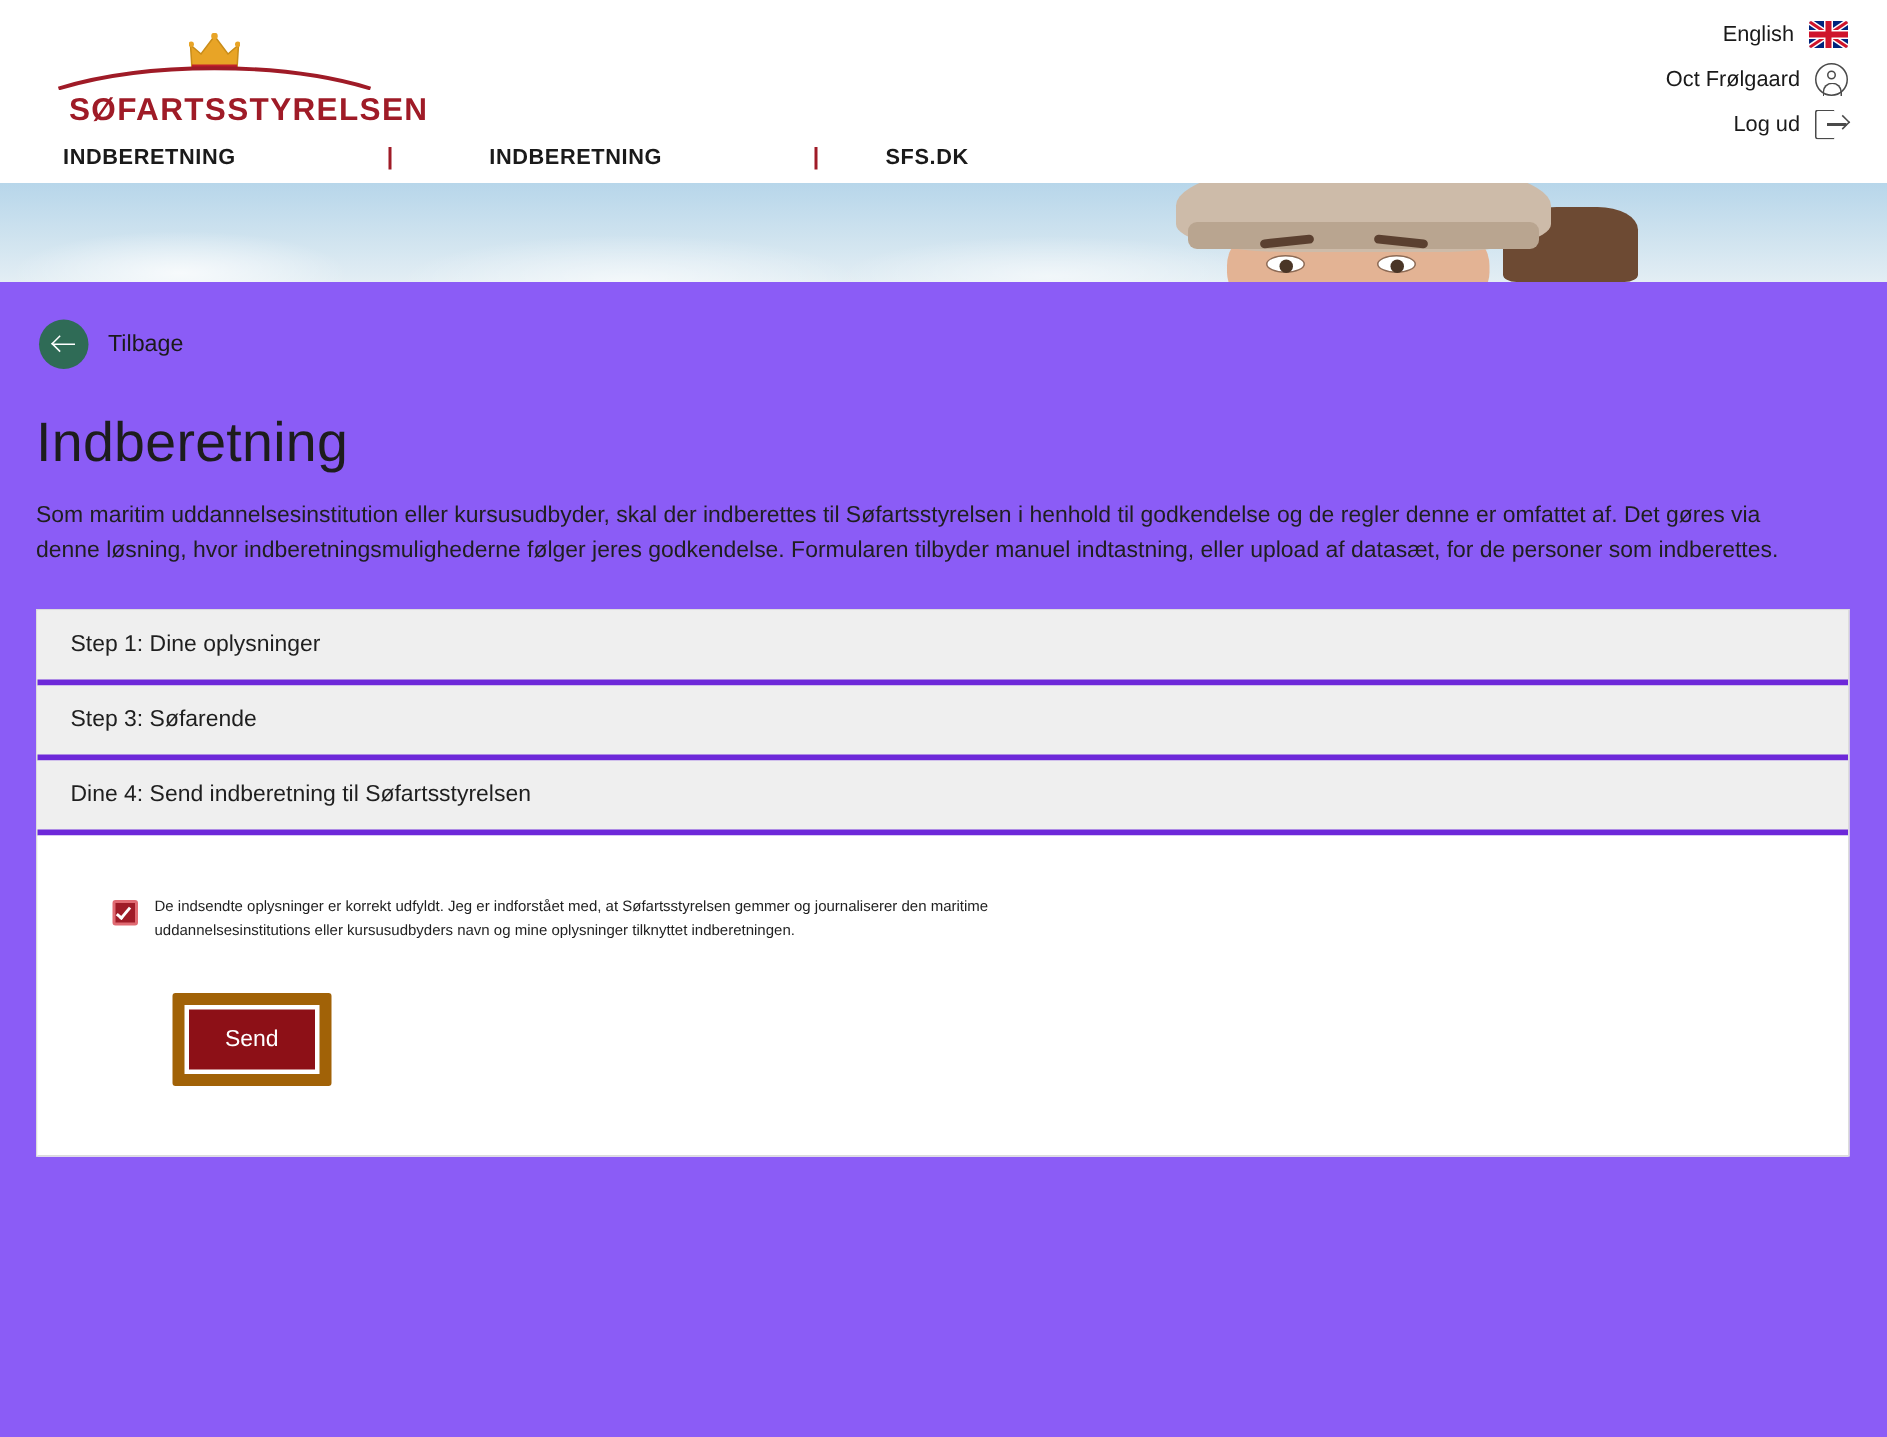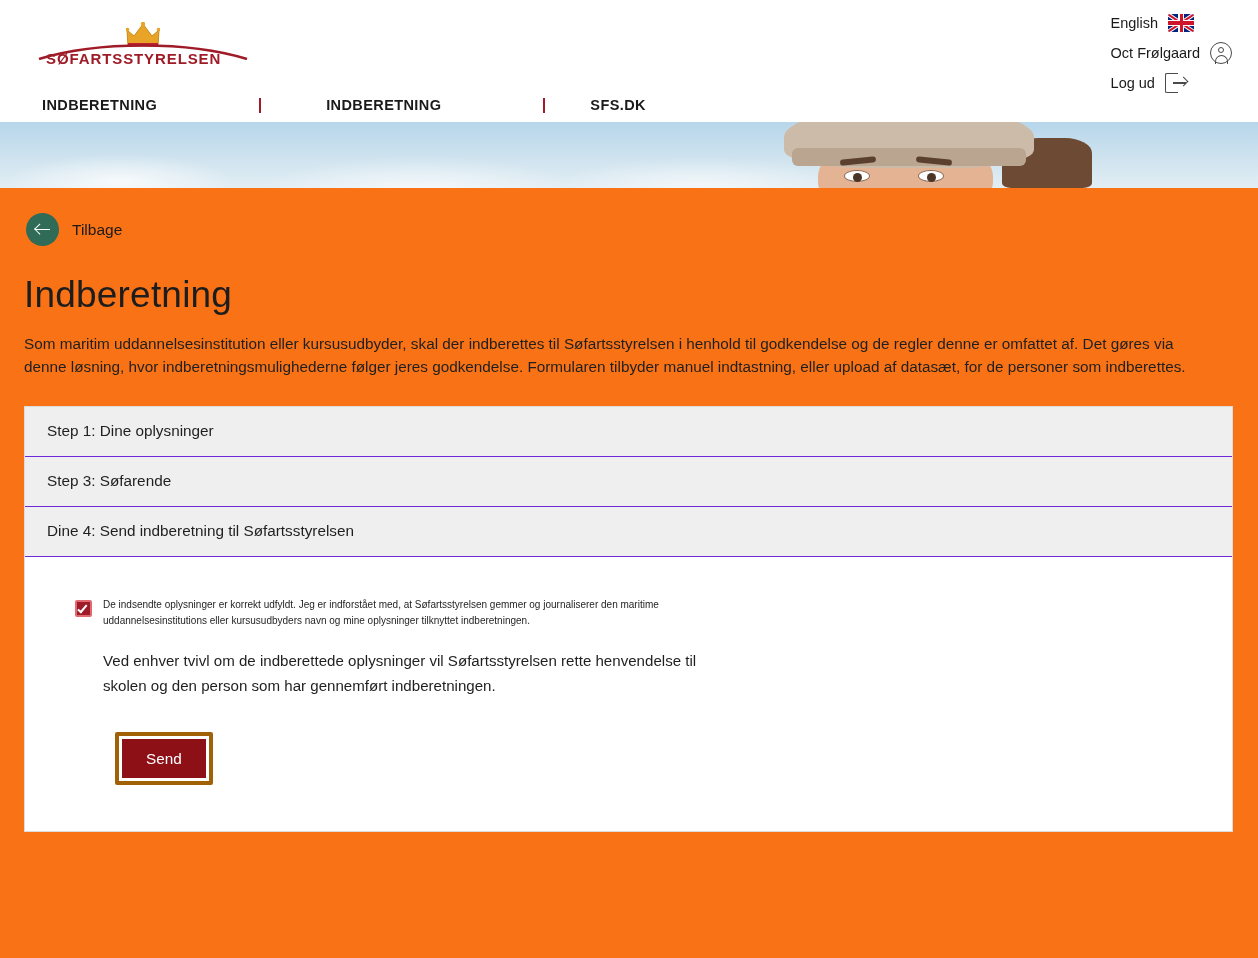--- a/index.html
+++ b/index.html
@@ -42,39 +42,40 @@
   .logo-swoosh {
     position: absolute;
     left: 0px;
     top: 34px;
     width: 210px;
     height: 16px;
   }
   .logo-text {
     position: absolute;
     left: 8px;
-    top: 40px;
-    font-size: 15px;
+    top: 52px;
+    font-size: 21px;
     font-weight: bold;
     letter-spacing: 0.9px;
     color: #9f1b27;
     font-family: "Liberation Sans", sans-serif;
   }
 
   .user-block {
     position: absolute;
     right: 26px;
     top: 8px;
     text-align: right;
     font-size: 14.5px;
     color: #1a1a1a;
   }
   .user-row {
     display: flex;
     align-items: center;
+    justify-content: flex-end;
     gap: 10px;
     height: 30px;
     line-height: 30px;
   }
   .user-row .lbl { white-space: nowrap; }
   .flag {
     width: 26px; height: 18px;
     position: relative;
     border-radius: 2px;
     overflow: hidden;
@@ -227,21 +228,21 @@
   .hero .pupil-r { left: 149px; }
   .hero .hair {
     position: absolute; left: 224px; top: 16px;
     width: 90px; height: 50px;
     background: #6d4a33; border-radius: 40% 30% 10% 10%;
   }
 
   
   .main {
     position: relative;
-    background: #f97316;
+    background: #8b5cf6;
     padding: 0 0 0 0;
     height: 770px;
   }
   .content {
     width: 1210px;
     margin: 0 auto;
     padding-top: 25px;
   }
   .back-row {
     display: flex;
@@ -295,21 +296,21 @@
     width: 1209px;
   }
   .step {
     height: 50px;
     display: flex;
     align-items: center;
     padding-left: 22px;
     font-size: 15.3px;
     color: #1f1f1f;
     background: #efefef;
-    border-bottom: 1px solid #6d28d9;
+    border-bottom: 4px solid #6d28d9;
     cursor: pointer;
   }
   .step.active {
     background: #efefef;
   }
   .panel {
     background: #ffffff;
     padding: 40px 0 46px 50px;
     border-bottom: 1px solid #dcdcdc;
   }
@@ -350,21 +351,21 @@
   .note {
     font-size: 15.1px;
     line-height: 1.64;
     color: #1f1f1f;
     max-width: 620px;
     margin: 20px 0 0 28px;
   }
   .send-wrap {
     margin: 33px 0 0 40px;
     display: inline-block;
-    border: 4px solid #a16207;
+    border: 8px solid #a16207;
     padding: 3px;
     border-radius: 2px;
   }
   .send-btn {
     display: block;
     background: #8d1017;
     color: #ffffff;
     font-size: 15.3px;
     font-family: "Liberation Sans", sans-serif;
     border: none;
@@ -481,21 +482,20 @@
 
         <div class="panel">
 
           <div class="consent-row">
             <span class="checkbox">
               <span class="tick"></span>
             </span>
             <span class="consent-text">De indsendte oplysninger er korrekt udfyldt. Jeg er indforstået med, at Søfartsstyrelsen gemmer og journaliserer den maritime uddannelsesinstitutions eller kursusudbyders navn og mine oplysninger tilknyttet indberetningen.</span>
           </div>
 
-          <div class="note">Ved enhver tvivl om de indberettede oplysninger vil Søfartsstyrelsen rette henvendelse til skolen og den person som har gennemført indberetningen.</div>
 
           <div class="send-wrap">
             <button class="send-btn">Send</button>
           </div>
         </div>
       </div>
 
     </div>
   </div>
 

